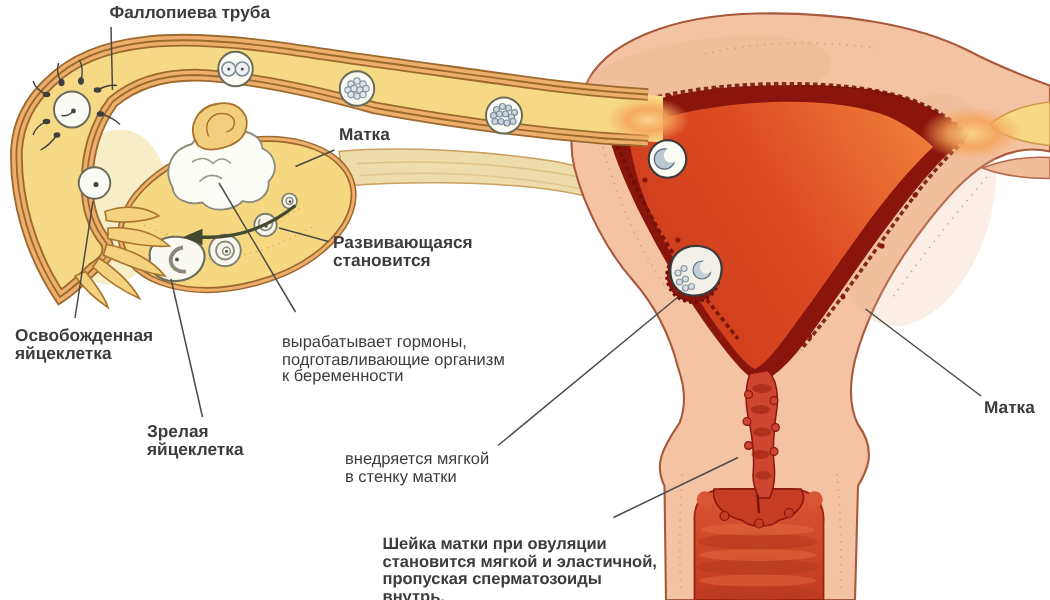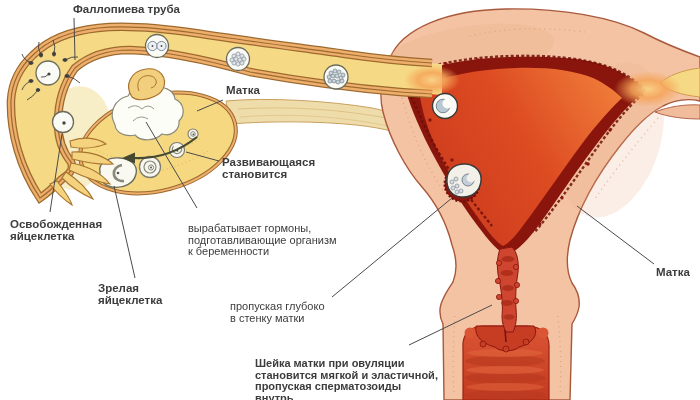--- a/index.html
+++ b/index.html
@@ -299,21 +299,21 @@
 <div class="lbl" style="left:98px;top:282px">Зрелая
 яйцеклетка</div>
 
 <div class="lbl" style="left:188px;top:211px">
   <div class="desc">вырабатывает гормоны,
 подготавливающие организм
 к беременности</div>
 </div>
 
 <div class="lbl" style="left:230px;top:289px">
-  <div class="desc">пропуская глубоко
+  <div class="desc">внедряется мягкой
 в стенку матки</div>
 </div>
 
 <div class="lbl" style="left:656px;top:266px">Матка</div>
 
 <div class="lbl desc" style="left:255px;top:358px;width:185px"><span style="font-weight:bold">Шейка матки</span><span class="inline-desc"> при овуляции
 становится мягкой и эластичной,
 пропуская сперматозоиды внутрь.</span></div>
 
 </div>

